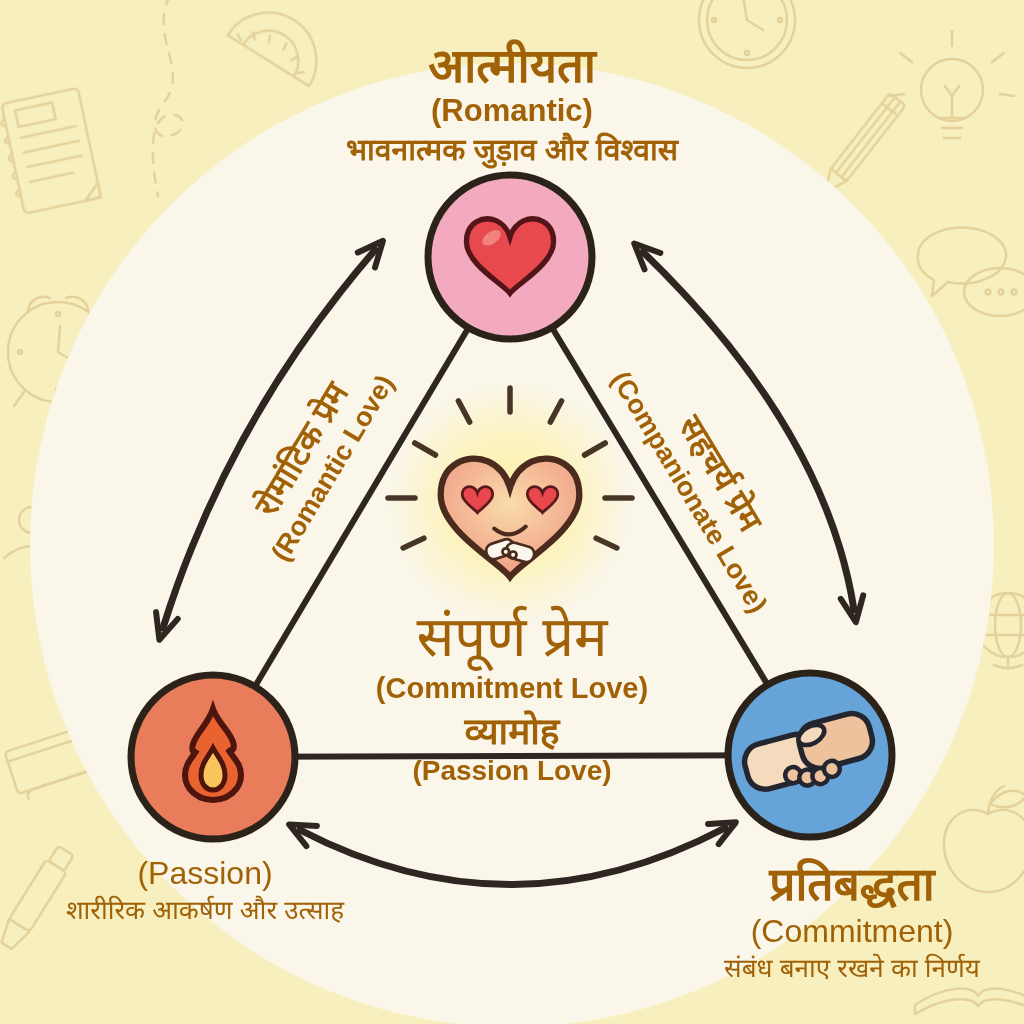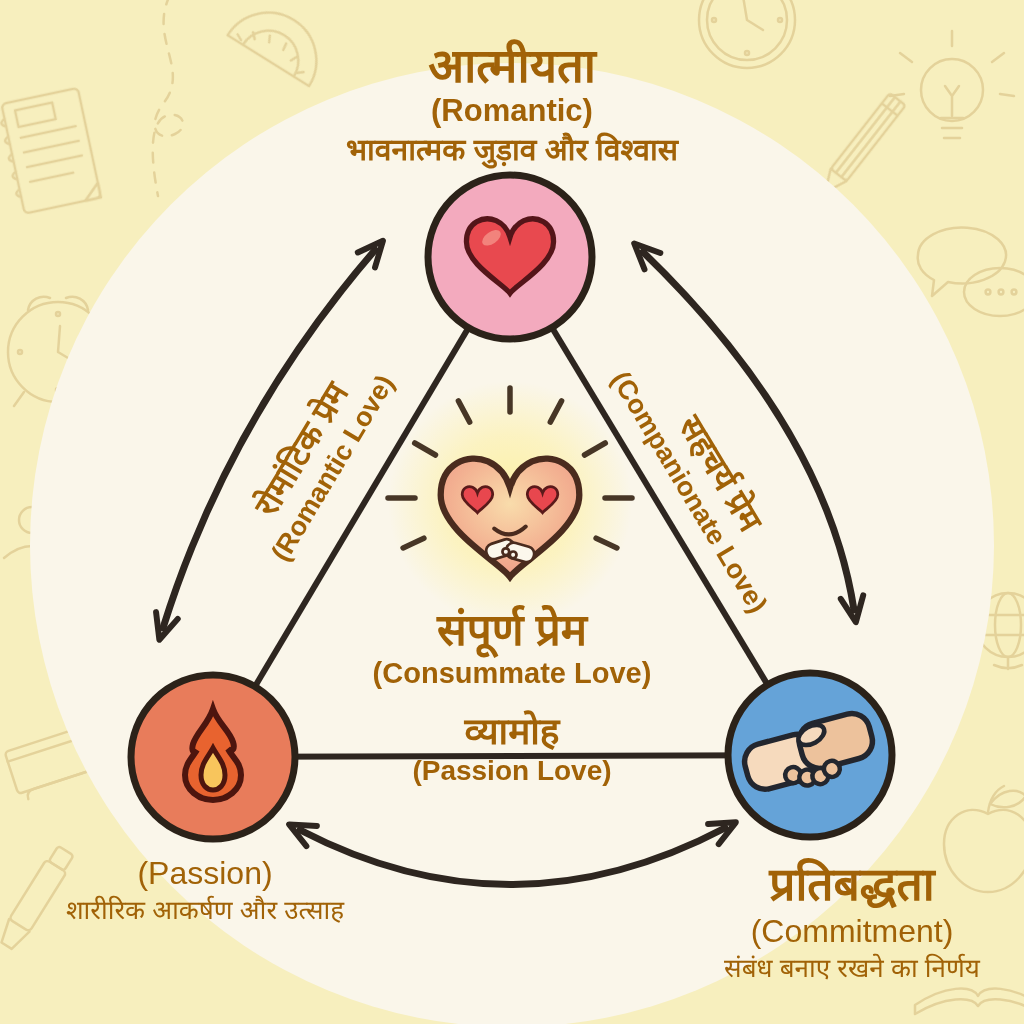--- a/index.html
+++ b/index.html
@@ -11,21 +11,21 @@
   .intimacy-block{left:512px;top:38px;width:620px;transform:translateX(-50%);}
   .intimacy-block .t1{font-size:47px;font-weight:800;line-height:1.2;}
   .intimacy-block .t2{font-size:31px;font-weight:700;line-height:1.1;}
   .intimacy-block .t3{font-size:30px;font-weight:700;line-height:1.3;margin-top:2px;}
   .rot-label{white-space:nowrap;line-height:1.25;}
   .rot-label .l1{font-size:33px;font-weight:800;display:block;}
   .rot-label .l2{font-size:27px;font-weight:700;display:block;}
   .romantic-label{left:316px;top:458px;transform:translate(-50%,-50%) rotate(-59deg);}
   .companionate-label{left:706px;top:482px;transform:translate(-50%,-50%) rotate(59deg);}
   .consummate-block{left:512px;top:602px;width:520px;transform:translateX(-50%);}
-  .consummate-block .t1{font-size:44px;font-weight:700;line-height:1.25;}
+  .consummate-block .t1{font-size:56px;font-weight:400;line-height:1.25;}
   .consummate-block .t2{font-size:29px;font-weight:700;line-height:1.15;}
   .fatuous-block{left:512px;top:708px;width:420px;transform:translateX(-50%);}
   .fatuous-block .t1{font-size:37px;font-weight:800;line-height:1.3;}
   .fatuous-block .t2{font-size:28px;font-weight:700;line-height:1.1;}
   .corner-block .t1{font-size:46px;font-weight:800;line-height:1.25;}
   .corner-block .t2{font-size:32px;font-weight:400;line-height:1.1;}
   .corner-block .t3{font-size:26px;font-weight:400;line-height:1.35;margin-top:2px;}
   .passion-block{left:205px;top:856px;width:400px;transform:translateX(-50%);}
   .commitment-block{left:852px;top:856px;width:400px;transform:translateX(-50%);}
 </style>
@@ -220,21 +220,21 @@
   <span class="l2">(Romantic Love)</span>
 </div>
 
 <div class="txt rot-label companionate-label">
   <span class="l1">सहचर्य प्रेम</span>
   <span class="l2">(Companionate Love)</span>
 </div>
 
 <div class="txt consummate-block">
   <span class="hi t1">संपूर्ण प्रेम</span>
-  <span class="hi t2">(Consummate Love)</span>
+  <span class="hi t2">(Commitment Love)</span>
 </div>
 
 <div class="txt fatuous-block">
   <span class="hi t1">व्यामोह</span>
   <span class="hi t2">(Passion Love)</span>
 </div>
 
 <div class="txt corner-block passion-block">
   <span class="hi t2">(Passion)</span>
   <span class="hi t3">शारीरिक आकर्षण और उत्साह</span>

